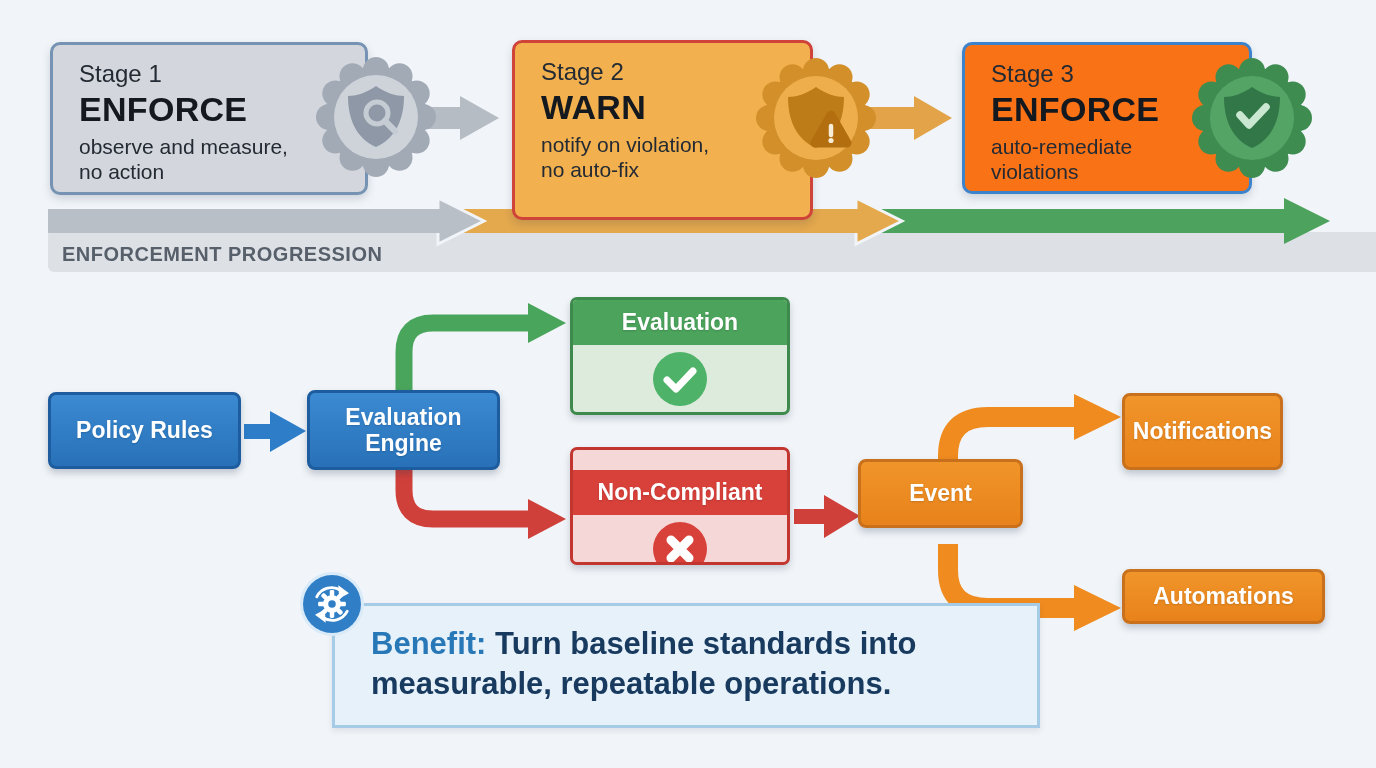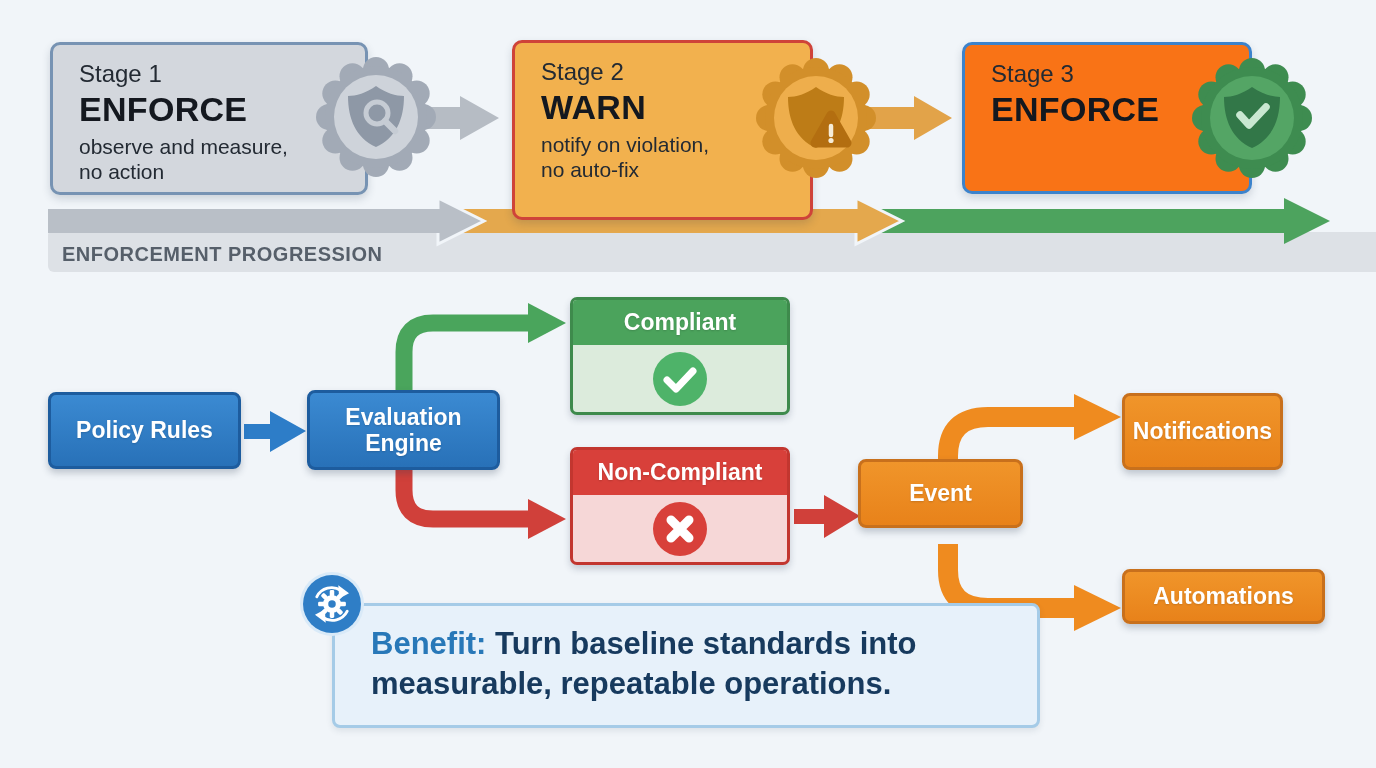--- a/index.html
+++ b/index.html
@@ -54,26 +54,26 @@
     border:3px solid; border-radius:7px; overflow:hidden;
     box-shadow:0 4px 7px rgba(40,55,80,.22);
   }
   .status.compliant { left:570px; top:297px; border-color:#3e8a4c; background:#dcebdc; }
   .status.noncompliant { left:570px; top:447px; border-color:#c2362f; background:#f6d7d7; }
   .status-header {
     height:45px; display:flex; align-items:center; justify-content:center;
     color:#fff; font-weight:bold; font-size:23px; text-shadow:0 1px 2px rgba(0,0,0,.15);
   }
   .status.compliant .status-header { background:#4ba35c; }
-  .status.noncompliant .status-header { background:#d8403a; }
+  .status.noncompliant .status-header { background:#d8403a;margin-top:20px; }
   .status-body { height:67px; display:flex; align-items:center; justify-content:center; }
   
   .benefit {
     position:absolute; z-index:10; left:332px; top:603px; width:708px; height:125px;
-    background:#e7f1fa; border:3px solid #a5cbe7; border-radius:8px;
+    background:#e7f1fa; border:3px solid #a5cbe7; border-radius:0;
     padding:18px 0 0 36px; box-shadow:0 3px 6px rgba(40,55,80,.10);
   }
   .benefit-text { font-size:31px; font-weight:bold; color:#173a5e; line-height:1.3; }
   .benefit-prefix { color:#2878b8; }
   .gear-chip {
     position:absolute; z-index:15; left:303px; top:575px; width:58px; height:58px;
     border-radius:50%; background:#2f7ec6; box-shadow:0 0 0 3px #d9eaf8;
     display:flex; align-items:center; justify-content:center;
   }
 </style>
@@ -137,20 +137,22 @@
   </div>
   <div class="stage-card warn">
     <div class="stage-label">Stage 2</div>
     <div class="stage-title">WARN</div>
     <div class="stage-desc">notify on violation,
 no auto-fix</div>
   </div>
   <div class="stage-card enforce">
     <div class="stage-label">Stage 3</div>
     <div class="stage-title">ENFORCE</div>
+    <div class="stage-desc">auto-remediate
+violations</div>
   </div>
 
   <svg class="badge" style="left:310px; top:51px;" width="132" height="132" viewBox="-66 -66 132 132">
     <g fill="#a2aab6">
       <circle cx="47" cy="0" r="13"></circle>
         <circle cx="40.7" cy="23.5" r="13"></circle>
         <circle cx="23.5" cy="40.7" r="13"></circle>
       <circle cx="0" cy="47" r="13"></circle>
         <circle cx="-23.5" cy="40.7" r="13"></circle>
         <circle cx="-40.7" cy="23.5" r="13"></circle>
@@ -215,21 +217,21 @@
   </svg>
 
   <div class="node node-blue engine">
     <span>Evaluation Engine</span>
   </div>
   <div class="node node-blue policy">
     <span>Policy Rules</span>
   </div>
 
   <div class="status compliant">
-    <div class="status-header">Compliant</div>
+    <div class="status-header">Evaluation</div>
     <div class="status-body">
       <svg width="56" height="56" viewBox="0 0 56 56">
         <circle cx="28" cy="28" r="27" fill="#4eb369"></circle>
         <path d="M15 29 L24 38 L41 20" fill="none" stroke="#ffffff" stroke-width="7" stroke-linecap="round" stroke-linejoin="round"></path>
       </svg>
     </div>
   </div>
 
   <div class="status noncompliant">
     <div class="status-header">Non-Compliant</div>

